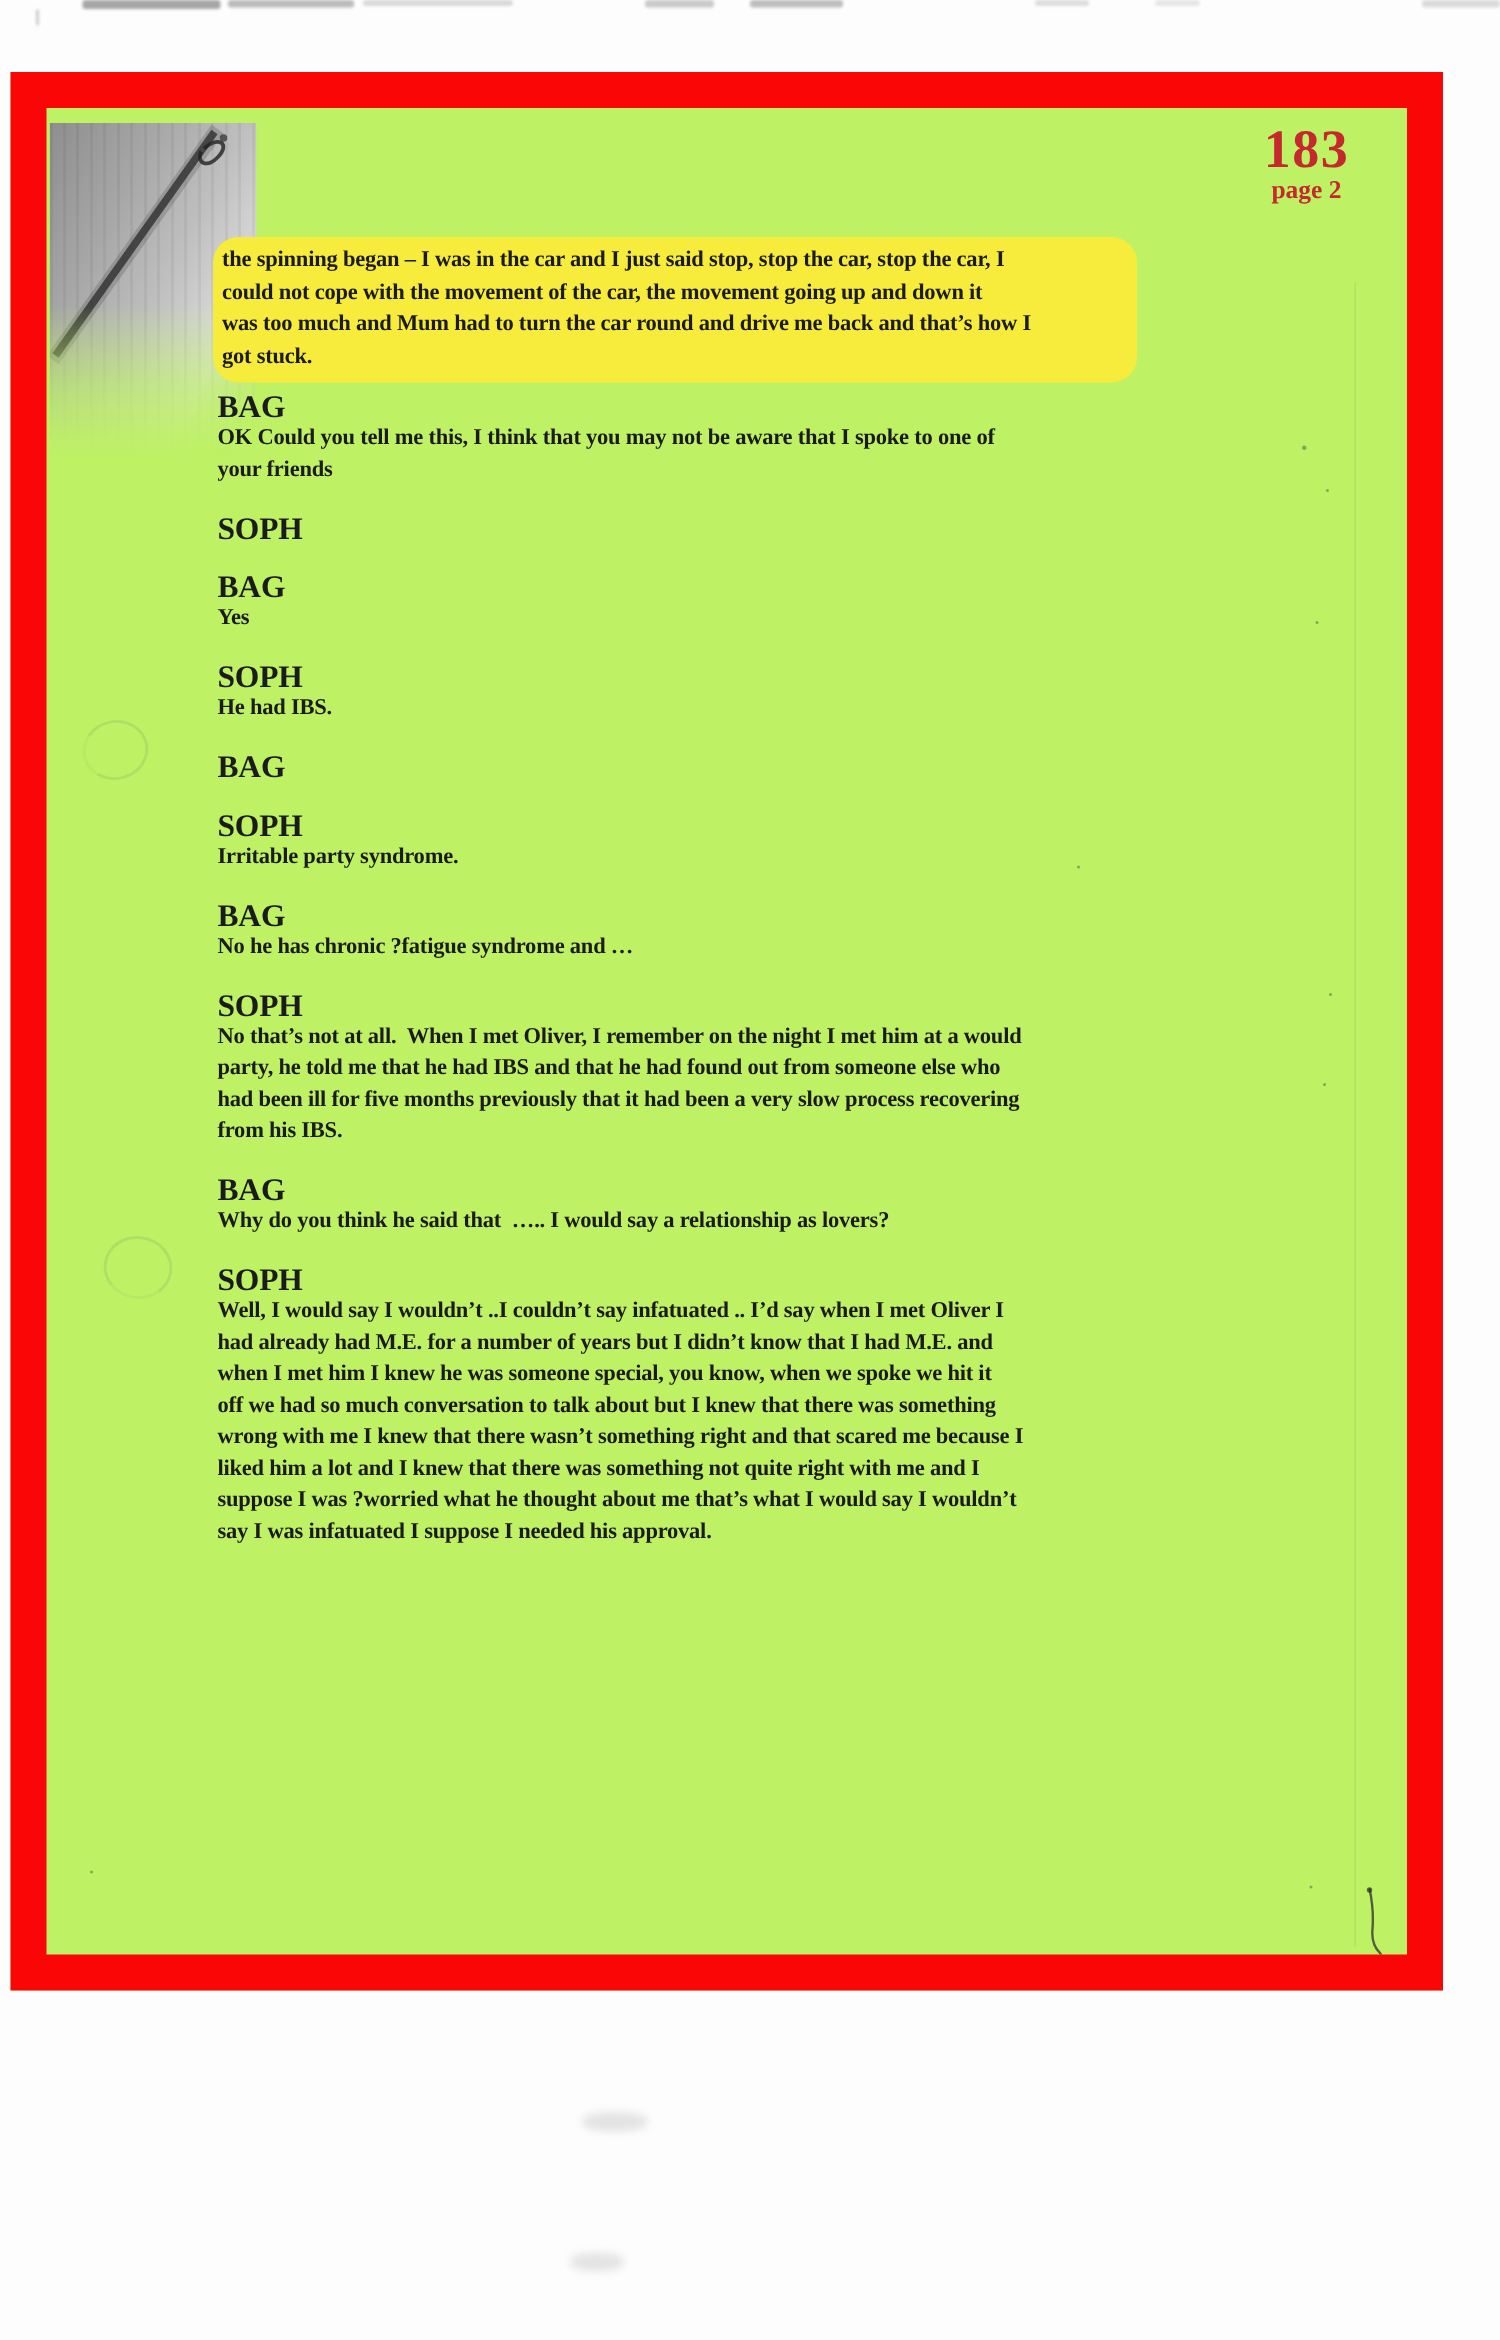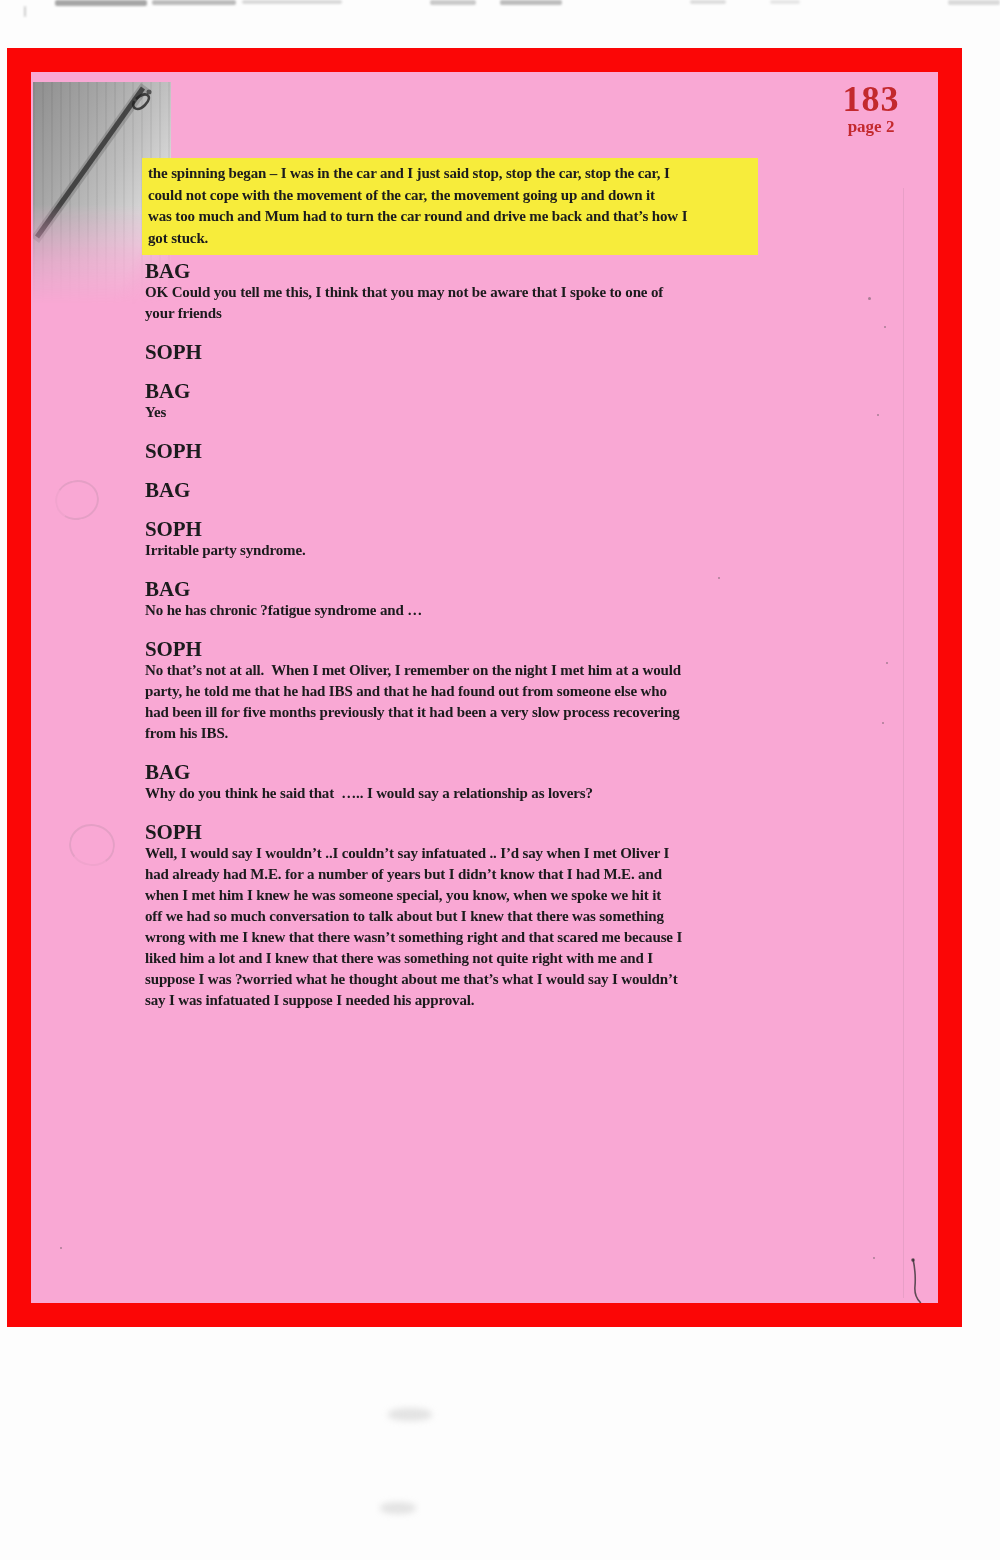--- a/index.html
+++ b/index.html
@@ -10,21 +10,21 @@
     overflow:hidden;
     font-family:"Liberation Serif", serif;
   }
   
   .top-smudge{position:absolute;filter:blur(1px);border-radius:2px;}
 
   
   .red-frame{
     position:absolute;left:7px;top:48px;width:955px;height:1279px;
     box-sizing:border-box;border:24px solid var(--border-red,#fb0606);
-    background:#f9a8d4;
+    background:#bef264;
   }
   .page-inner{position:absolute;left:0;top:0;right:0;bottom:0;overflow:hidden;}
 
   
   .corner-scan{
     position:absolute;left:2px;top:10px;width:138px;height:222px;
     background:
       repeating-linear-gradient(90deg, rgba(0,0,0,0.05) 0 2px, rgba(0,0,0,0) 2px 9px),
       linear-gradient(118deg,#8e8e8e 0%,#a6a6a6 28%,#bfbfbf 52%,#dedede 76%,rgba(250,250,250,0) 96%);
     -webkit-mask-image:linear-gradient(to bottom,#000 55%,rgba(0,0,0,0.35) 80%,transparent 100%);
@@ -42,20 +42,21 @@
     color:var(--text-ink,#1b1b1d);
     font-size:15px;font-weight:600;line-height:21px;
     letter-spacing:-0.15px;
     white-space:pre-wrap;
   }
   .highlight{
     position:absolute;left:111px;top:86px;width:604px;
     padding:5px 6px 6px 6px;
     background:var(--highlight-yellow,#f7ec3b);
     line-height:21.5px;
+    border-radius:17px;
   }
   .transcript{position:absolute;left:114px;top:189px;width:690px;}
   .segment{margin:0 0 18px 0;}
   .speaker{color:var(--text-ink,#1b1b1d);font-size:21px;font-weight:600;line-height:21px;letter-spacing:-0.1px;}
   .utterance{margin:0;}
 
   
   .edge-line{position:absolute;left:872px;top:116px;width:1px;height:1110px;background:rgba(90,90,90,0.10);}
   .ring{position:absolute;border-radius:50%;border:2px solid rgba(110,110,110,0.14);}
   .ring-1{left:24px;top:408px;width:40px;height:36px;transform:rotate(-12deg);border-left-color:rgba(110,110,110,0.05);}
@@ -114,20 +115,21 @@
     <div class="speaker">SOPH</div>
   </div>
 
   <div class="segment">
     <div class="speaker">BAG</div>
     <div class="utterance doc-text">Yes</div>
   </div>
 
   <div class="segment">
     <div class="speaker">SOPH</div>
+    <div class="utterance doc-text">He had IBS.</div>
   </div>
 
   <div class="segment">
     <div class="speaker">BAG</div>
   </div>
 
   <div class="segment">
     <div class="speaker">SOPH</div>
     <div class="utterance doc-text">Irritable party syndrome.</div>
   </div>

